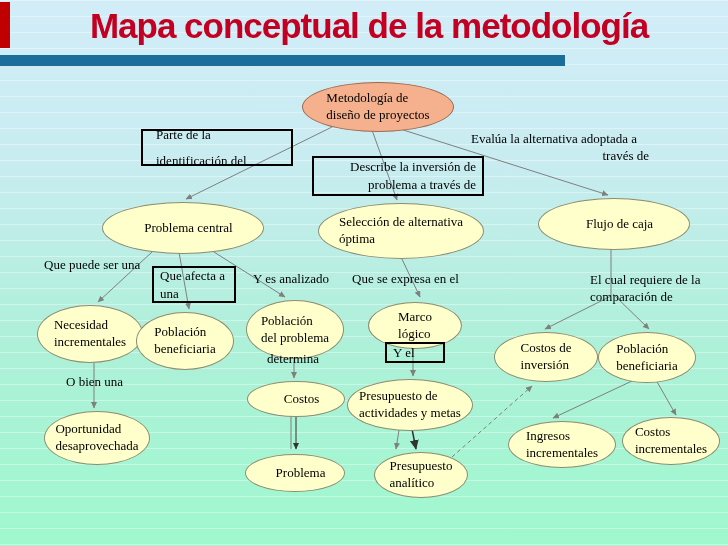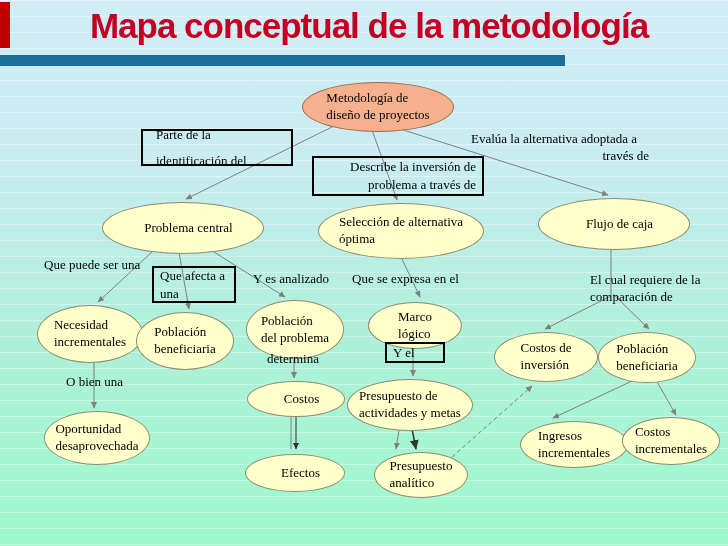--- a/index.html
+++ b/index.html
@@ -155,31 +155,31 @@
       </div>
   </div>
   <div class="node" style="left:347px;top:379px;width:124px;height:50px;">
     <div class="ntext">
         <div>Presupuesto de</div>
         <div>actividades y metas</div>
       </div>
   </div>
   <div class="node center" style="left:245px;top:454px;width:98px;height:36px;">
     <div class="ntext">
-        <div>Efectos</div>
+        <div>Problema</div>
         <div></div>
       </div>
   </div>
   <div class="node" style="left:374px;top:452px;width:92px;height:44px;">
     <div class="ntext">
         <div>Presupuesto</div>
         <div>analítico</div>
       </div>
   </div>
-  <div class="node" style="left:520px;top:421px;width:106px;height:45px;">
+  <div class="node" style="left:508px;top:421px;width:106px;height:45px;">
     <div class="ntext">
         <div>Ingresos</div>
         <div>incrementales</div>
       </div>
   </div>
   <div class="node" style="left:622px;top:417px;width:96px;height:46px;">
     <div class="ntext">
         <div>Costos</div>
         <div>incrementales</div>
       </div>

